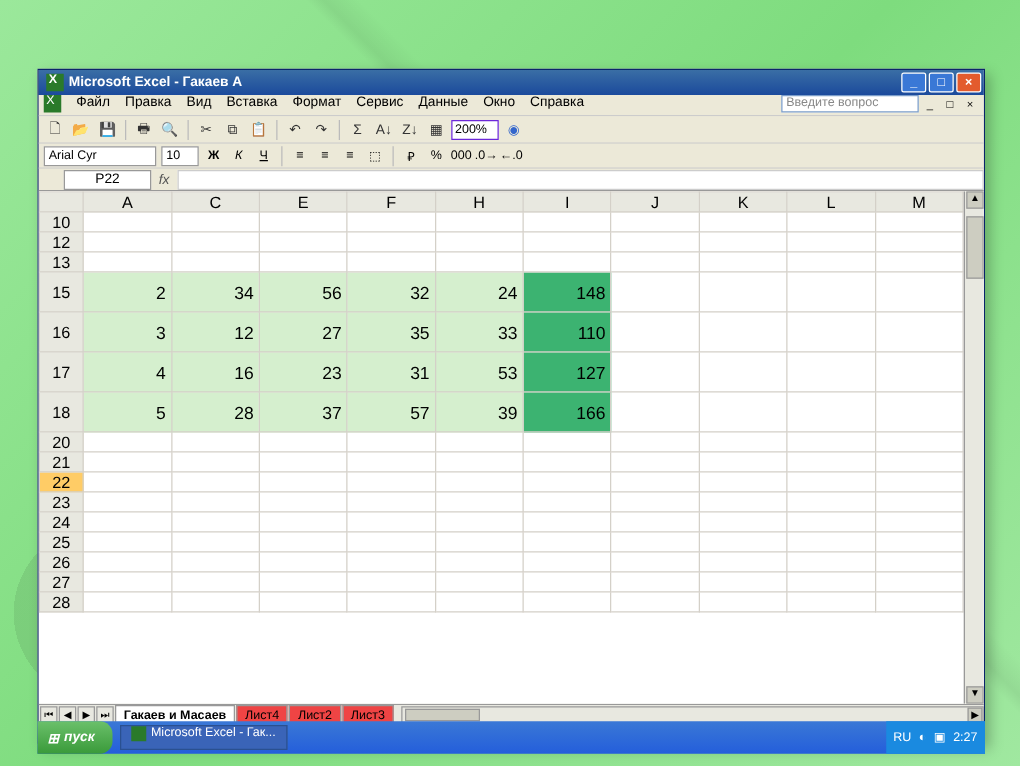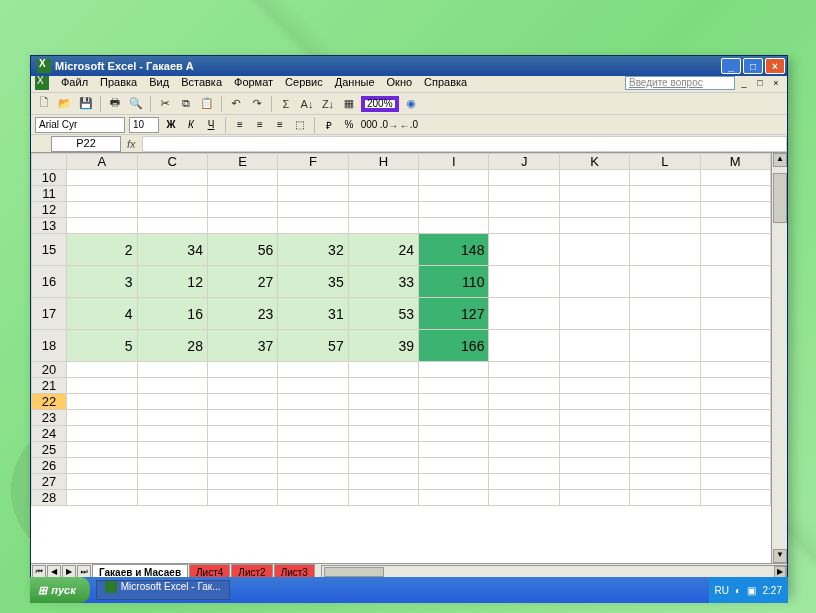--- a/index.html
+++ b/index.html
@@ -51,33 +51,33 @@
   .winbtn.close{background:#e35b2d;color:#fff}
   .menubar {
     height:17px; background:#ece9d8; display:flex; 
     padding:0 4px; font-size:11px; border-bottom:1px solid #ccc;
   }
   .menubar .mctl{width:14px;height:14px;background:#2a7a2a;margin-right:6px;position:relative}
   .menubar .mctl::after{content:"X";position:absolute;left:2px;top:-1px;font-size:10px;color:#fff}
   .menubar .mitem{padding:0 6px;cursor:default}
   .menubar .right-box{
     margin-left:auto; width:110px; height:14px; border:1px solid #7a9cc9;
-    background:#fff; font-size:10px; color:#888; padding:0 3px;text-decoration:underline;
+    background:#fff; font-size:10px; color:#888; padding:0 3px;
   }
   .menubar .docmin,.menubar .docmax,.menubar .docclose{
     width:14px;height:14px;margin-left:2px;font-size:9px;
     display:flex;align-items:center;justify-content:center;cursor:pointer;
   }
   .toolbar {
     height:22px; background:#ece9d8; display:flex; align-items:center;
     padding:0 4px; gap:3px; border-bottom:1px solid #ccc;
   }
   .tbtn{width:18px;height:18px;display:flex;align-items:center;justify-content:center;font-size:11px;cursor:pointer;color:#333}
   .tsep{width:1px;height:16px;background:#bbb;margin:0 2px}
-  .zoom-box{width:38px;height:16px;border:4px solid #6d28d9;background:#fff;font-size:10px;padding:0 2px;display:flex;align-items:center}
+  .zoom-box{width:38px;height:16px;border:1px solid #6d28d9;background:#fff;font-size:10px;padding:0 2px;display:flex;align-items:center}
   .fmtbar{
     height:20px;background:#ece9d8;display:flex;align-items:center;
     padding:0 4px;gap:4px;border-bottom:1px solid #ccc;font-size:10px
   }
   .font-sel{width:90px;height:16px;border:1px solid #999;background:#fff;padding:0 3px;display:flex;align-items:center}
   .size-sel{width:30px;height:16px;border:1px solid #999;background:#fff;padding:0 3px;display:flex;align-items:center}
   .fbtn{width:16px;height:16px;display:flex;align-items:center;justify-content:center;cursor:pointer}
   .namebox-row{
     height:18px;background:#ece9d8;display:flex;align-items:center;
     border-bottom:1px solid #999
@@ -255,33 +255,20 @@
               <td></td>
               <td></td>
               <td></td>
               <td></td>
               <td></td>
               <td></td>
               <td></td>
               <td></td>
             </tr>
             <tr class="">
-              <th class="rowhdr">11</th>
-              <td></td>
-              <td></td>
-              <td></td>
-              <td></td>
-              <td></td>
-              <td></td>
-              <td></td>
-              <td></td>
-              <td></td>
-              <td></td>
-            </tr>
-            <tr class="">
               <th class="rowhdr">12</th>
               <td></td>
               <td></td>
               <td></td>
               <td></td>
               <td></td>
               <td></td>
               <td></td>
               <td></td>
               <td></td>

